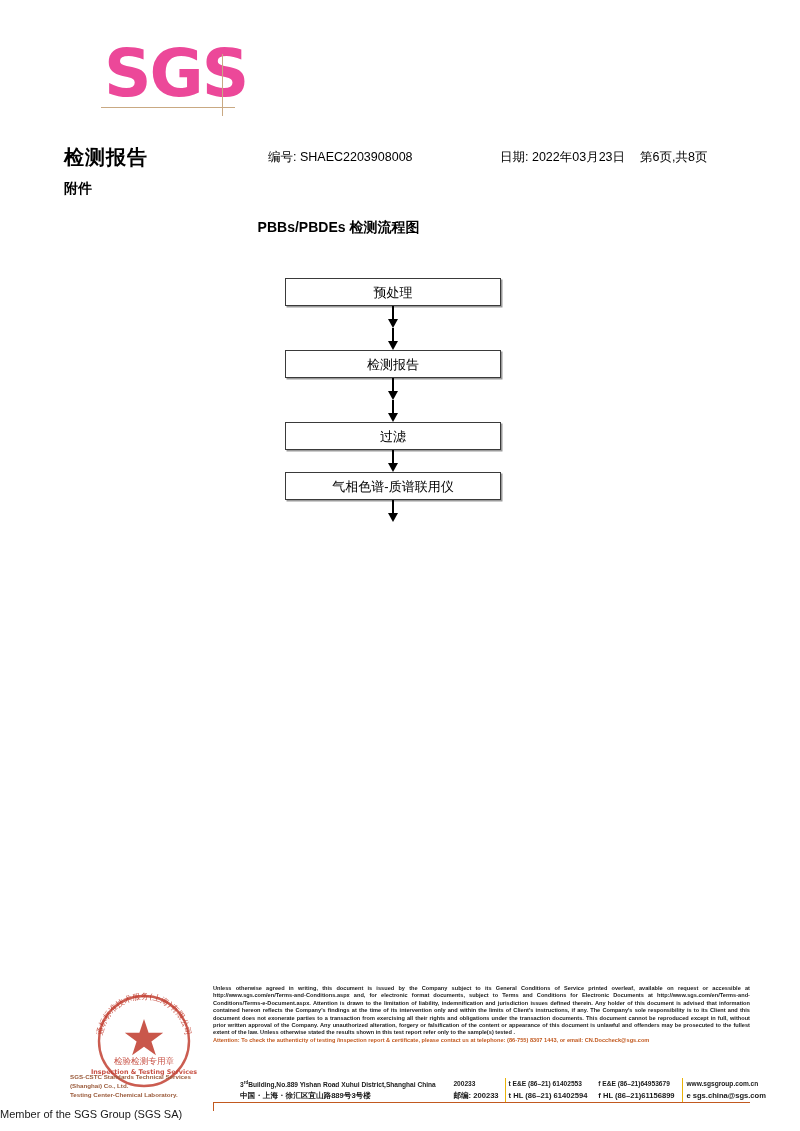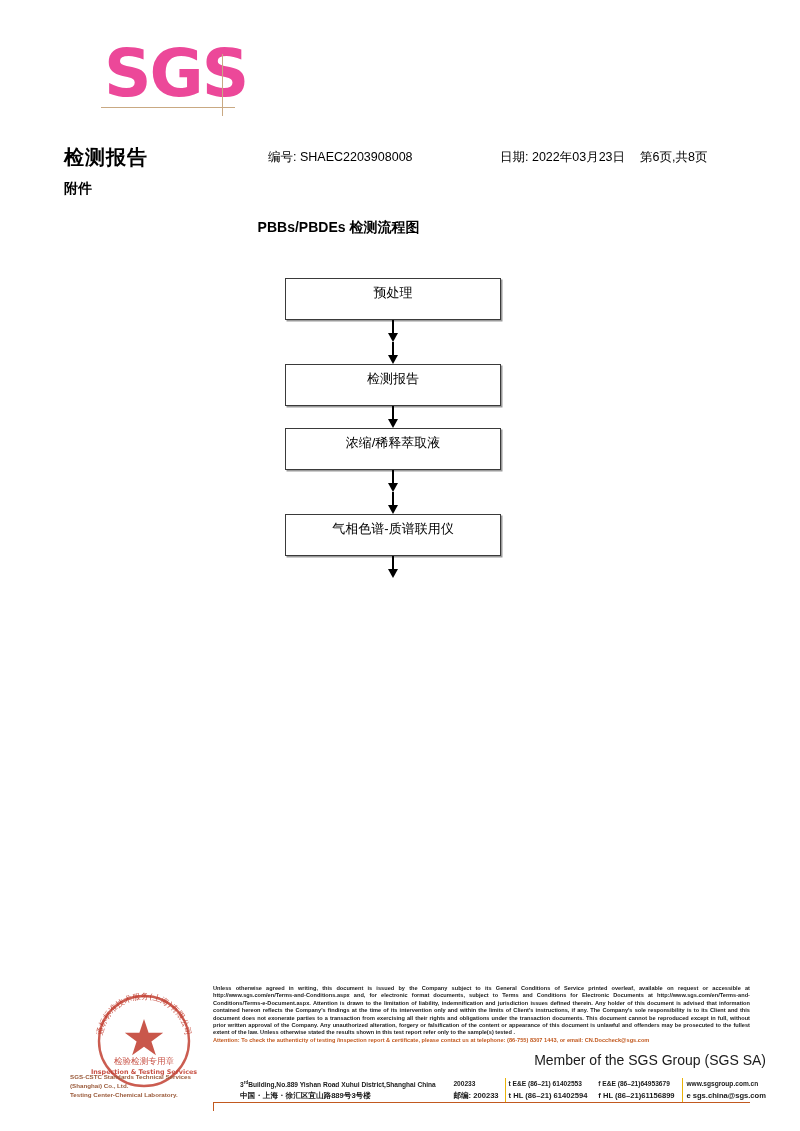--- a/index.html
+++ b/index.html
@@ -96,21 +96,21 @@
   }
   #flowchart {
     position: absolute;
     left: 285px;
     top: 278px;
     width: 218px;
   }
   .flow-node {
     position: relative;
     width: 216px;
-    height: 42px;
+    height: 28px;
     border: 1px solid #3a3a3a;
     box-shadow: 1.5px 1.5px 0 #9a9a9a;
     background: #ffffff;
     box-sizing: border-box;
   }
   .flow-node .node-label {
     display: block;
     text-align: center;
     font-size: 13px;
     line-height: 24px;
@@ -201,24 +201,23 @@
     position: absolute;
     left: 213px;
     top: 1102px;
     width: 1.2px;
     height: 9px;
     background: #c2591f;
   }
   #member-line {
     position: absolute;
     left: 0;
-    top: 1052px;
+    top: 1108px;
     width: 766px;
-    text-align: right;
-    font-size: 14px;
+    font-size: 11px;
     color: #1a1a1a;
   }
 
   
   #company-name {
     position: absolute;
     left: 70px;
     top: 1072px;
     width: 150px;
     font-size: 6.2px;
@@ -270,28 +269,28 @@
   </div>
 
   <div class="flow-node">
     <span class="node-label">检测报告</span>
   </div>
   <div class="flow-arrow">
     <div class="shaft"></div>
     <div class="head"></div>
   </div>
 
+  <div class="flow-arrow">
+    <div class="shaft"></div>
+    <div class="head"></div>
+  </div>
+
   <div class="flow-node">
-    <span class="node-label">浓缩/稀释萃取液</span>
-  </div>
-  <div class="flow-arrow">
-    <div class="shaft"></div>
-    <div class="head"></div>
-  </div>
-
+    <span class="node-label">过滤</span>
+  </div>
   <div class="flow-arrow">
     <div class="shaft"></div>
     <div class="head"></div>
   </div>
 
   <div class="flow-node">
     <span class="node-label">气相色谱-质谱联用仪</span>
   </div>
   <div class="flow-arrow">
     <div class="shaft"></div>

